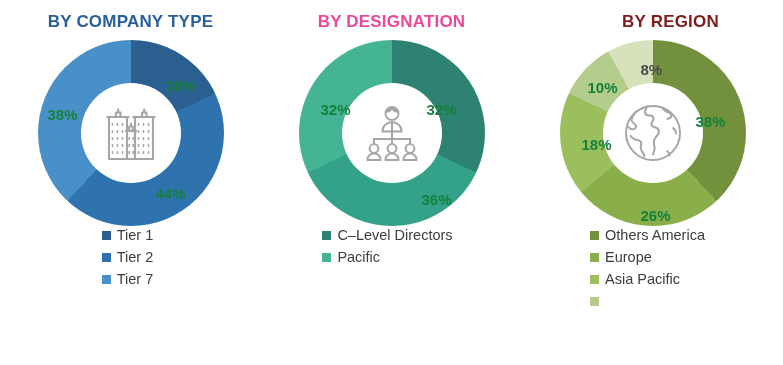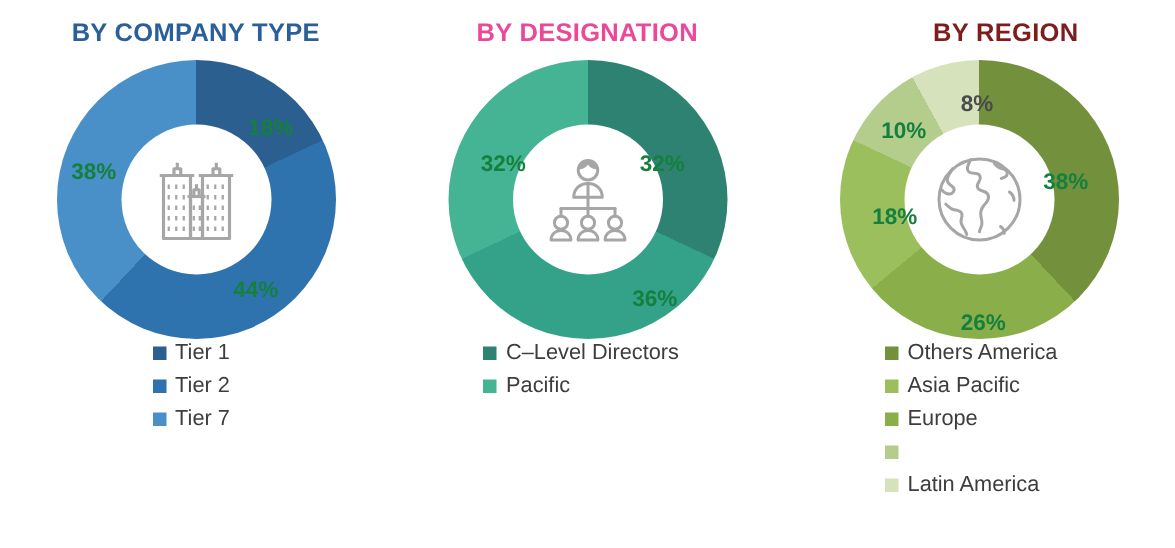--- a/index.html
+++ b/index.html
@@ -221,30 +221,26 @@
       <div class="pct" style="left:28px;top:40px;">10%</div>
       <div class="pct dark" style="left:81px;top:22px;">8%</div>
     </div>
 
     <div class="legend">
       <div class="legend-row">
         <span class="swatch" id="sw3-0" style="background: rgb(115, 145, 60);"></span>
         <span class="legend-label">Others America</span>
       </div>
       <div class="legend-row">
+        <span class="swatch" id="sw3-1" style="background: rgb(138, 175, 74);"></span>
+        <span class="legend-label">Europe</span>
+      </div>
+      <div class="legend-row">
         <span class="swatch" id="sw3-2" style="background: rgb(155, 191, 92);"></span>
         <span class="legend-label">Asia Pacific</span>
       </div>
       <div class="legend-row">
-        <span class="swatch" id="sw3-1" style="background: rgb(138, 175, 74);"></span>
-        <span class="legend-label">Europe</span>
-      </div>
-      <div class="legend-row">
         <span class="swatch" id="sw3-3" style="background: rgb(180, 204, 140);"></span>
       </div>
-      <div class="legend-row">
-        <span class="swatch" id="sw3-4" style="background: rgb(213, 226, 188);"></span>
-        <span class="legend-label">Latin America</span>
-      </div>
     </div>
   </div>
 
 </div>
 
 </body></html>

